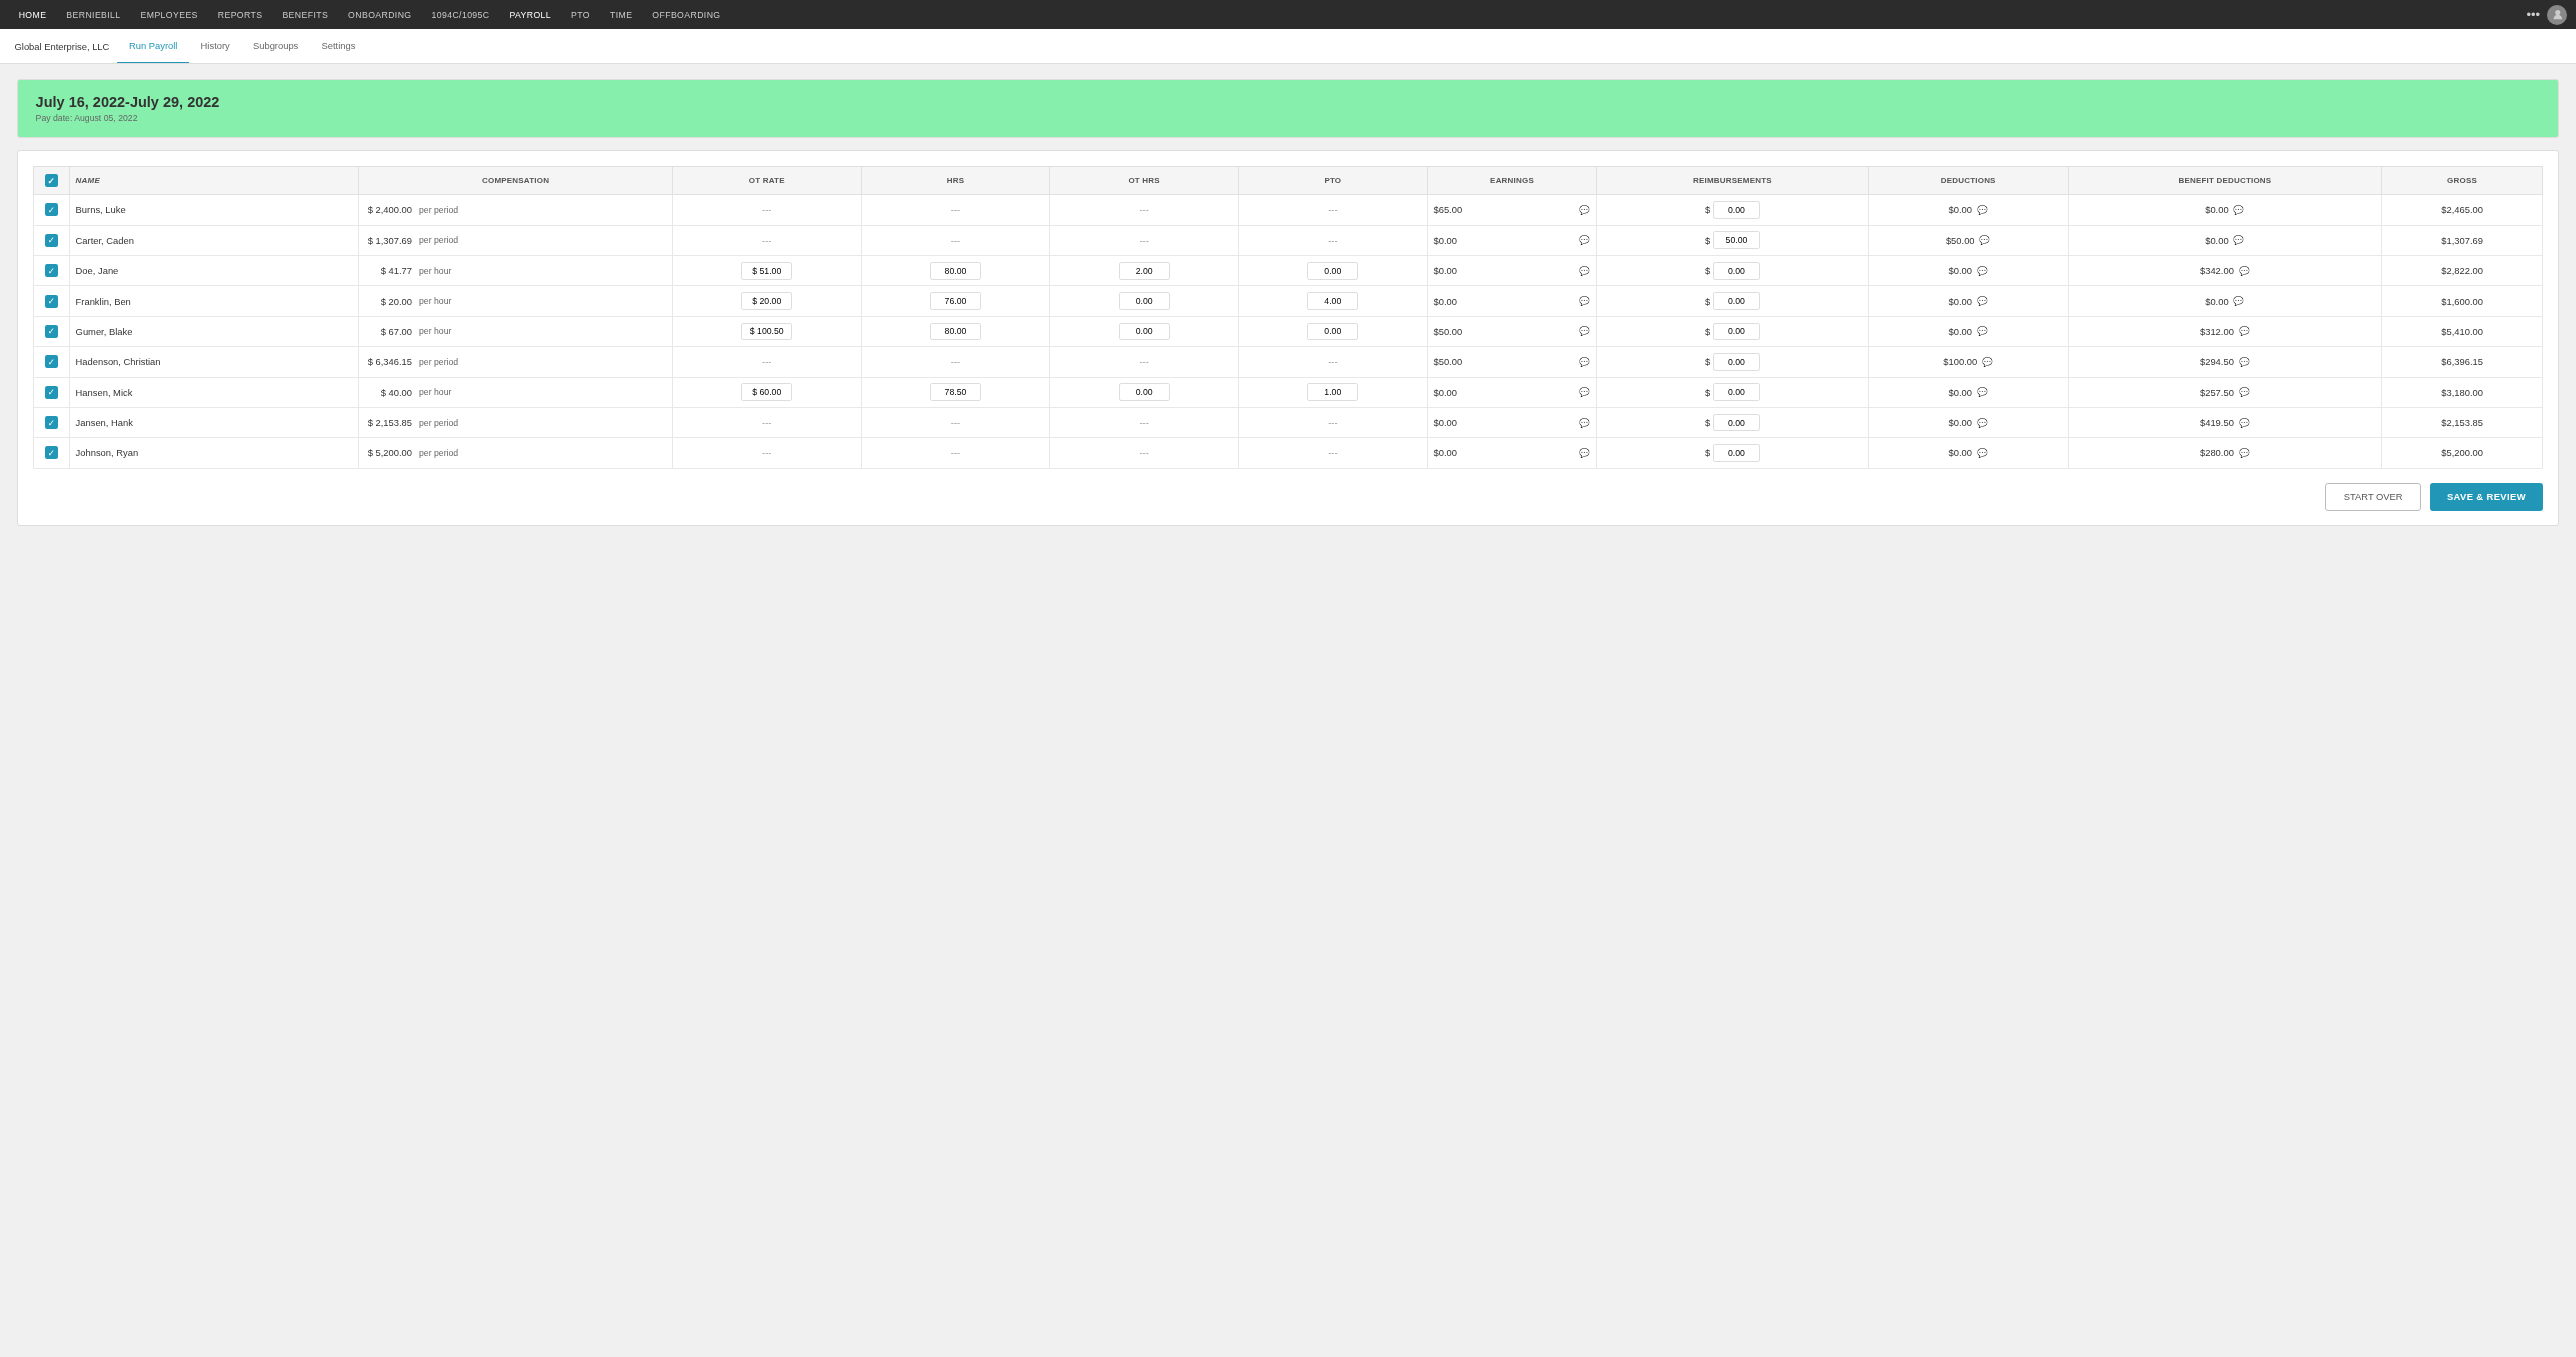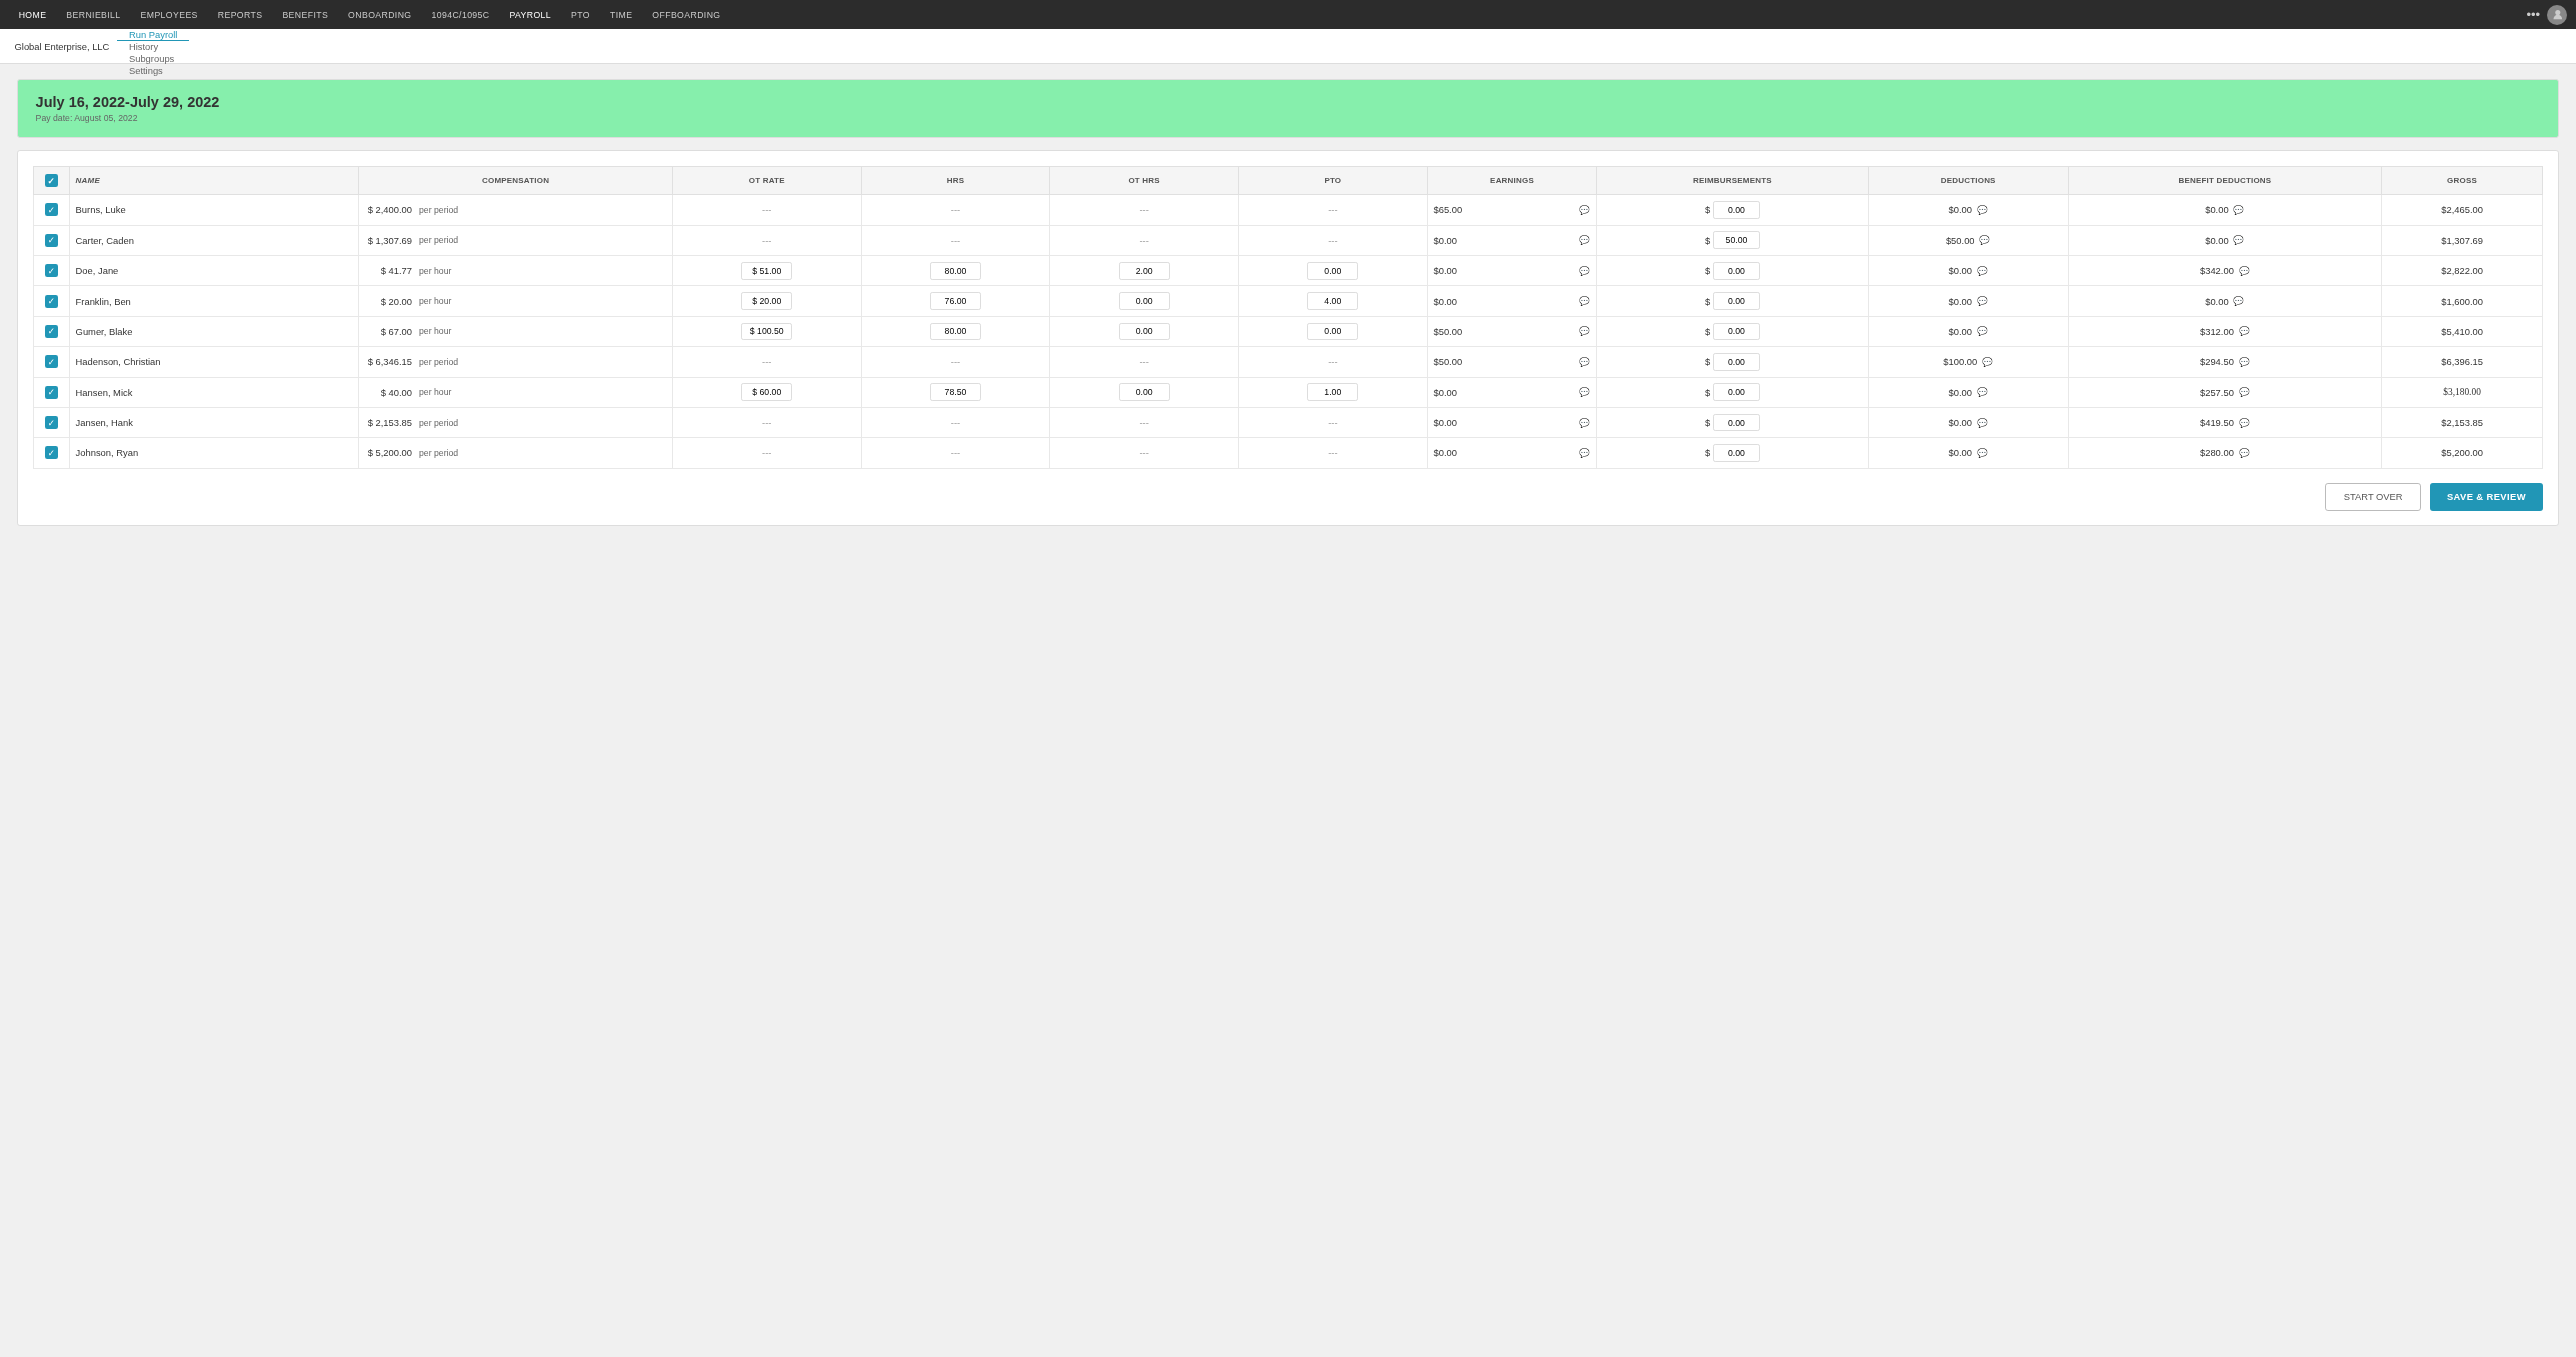--- a/index.html
+++ b/index.html
@@ -43,21 +43,21 @@
       align-items: center;
       height: 35px;
       padding: 0 14.5px;
     }
     .company-name {
       font-size: 9.4px;
       color: #333;
       margin-right: 8px;
       font-weight: 500;
     }
-    .sub-nav-tabs { display: flex; height: 100%; flex-direction: column; }
+    .sub-nav-tabs { display: flex; height: 100%; }
     .sub-nav-tab {
       padding: 0 11.6px;
       display: flex;
       align-items: center;
       font-size: 9.4px;
       color: #666;
       cursor: pointer;
       border-bottom: 1.4px solid transparent;
       height: 100%;
     }
@@ -664,21 +664,21 @@
           <span>$0.00</span>
           <span class="comment-icon">💬</span>
         </div>
       </td>
       <td>
         <div class="deduction-cell">
           <span>$257.50</span>
           <span class="comment-icon">💬</span>
         </div>
       </td>
-      <td style="font-weight:500;font-family:Liberation Serif, serif;">$3,180.00</td>
+      <td style="font-weight:500;">$3,180.00</td>
     </tr>
           <tr>
       <td>
         <div class="cb-cell">
           <div class="cb-checked"></div>
         </div>
       </td>
       <td>Jansen, Hank</td>
       <td>
         <div class="comp-cell">

